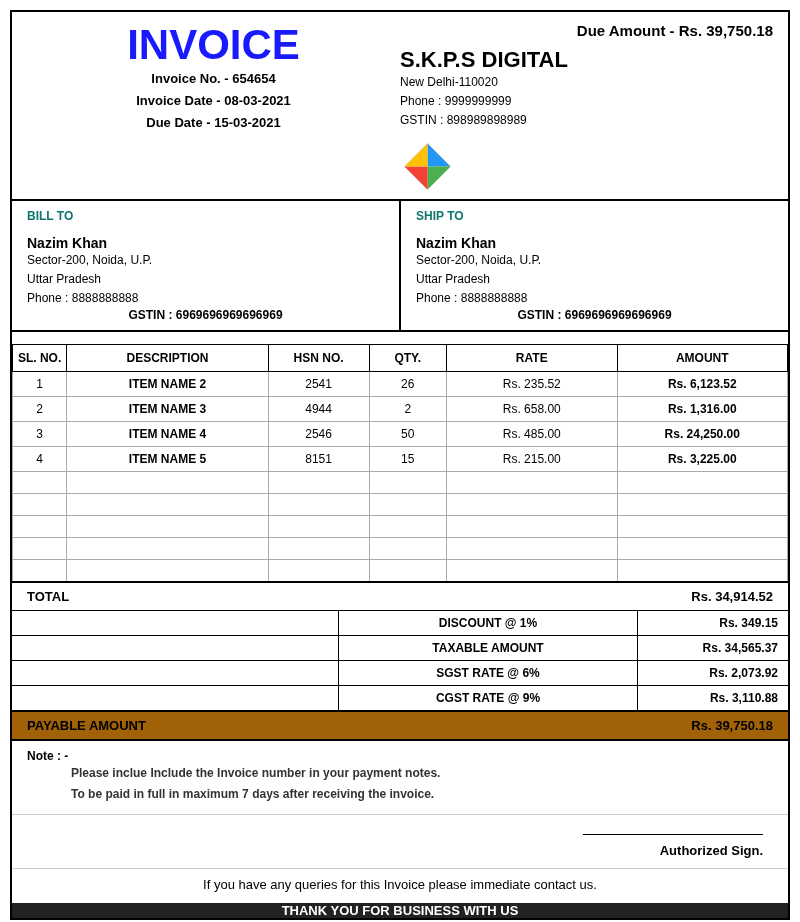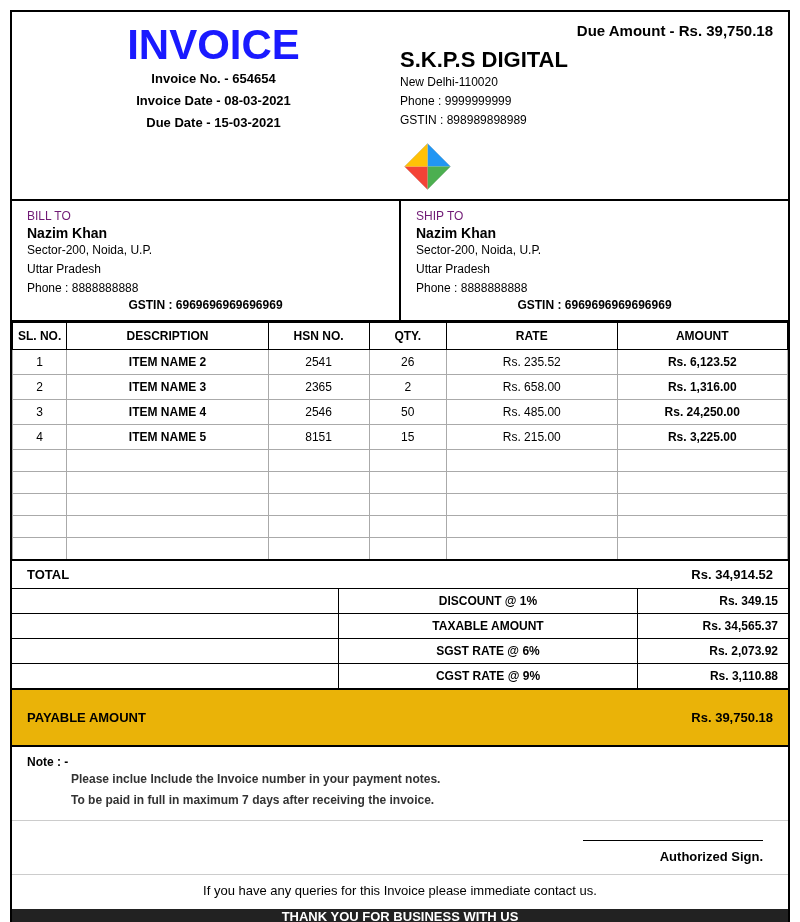--- a/index.html
+++ b/index.html
@@ -81,41 +81,42 @@
     }
     .bill-to, .ship-to {
       flex: 1;
       padding: 8px 15px;
     }
     .bill-to {
       border-right: 2px solid #000;
     }
     .section-label {
       font-size: 12px;
-      font-weight: normal;
-      color: #701a75;
-      margin-bottom: 2px;
+      font-weight: bold;
+      color: #0f766e;
+      margin-bottom: 12px;
     }
     .customer-name {
       font-size: 14px;
       font-weight: bold;
     }
     .customer-detail {
       font-size: 12px;
       line-height: 1.6;
     }
     .gstin {
       font-size: 12px;
       font-weight: bold;
       text-align: center;
     }
     .items-table {
       width: 100%;
       border-collapse: collapse;
       border-bottom: 2px solid #000;
+      margin-top: 12px;
     }
     .items-table th {
       background: #fff;
       border: 1px solid #000;
       padding: 6px 4px;
       text-align: center;
       font-size: 12px;
       font-weight: bold;
     }
     .items-table td {
@@ -161,22 +162,22 @@
     .summary-value {
       flex: 0 0 150px;
       text-align: right;
       padding: 5px 10px;
       font-size: 12px;
       font-weight: bold;
     }
     .payable-row {
       display: flex;
       justify-content: space-between;
-      padding: 20px 15px;
-      background: #eab308;
+      padding: 6px 15px;
+      background: #a16207;
       border-bottom: 2px solid #000;
       font-weight: bold;
       font-size: 13px;
     }
     .notes-section {
       padding: 8px 15px;
       border-bottom: 1px solid #ccc;
     }
     .note-label {
       font-size: 12px;
@@ -328,21 +329,21 @@
     <td>1</td>
     <td class="desc">ITEM NAME 2</td>
     <td>2541</td>
     <td>26</td>
     <td>Rs. 235.52</td>
     <td class="amount">Rs. 6,123.52</td>
   </tr>
         <tr>
     <td>2</td>
     <td class="desc">ITEM NAME 3</td>
-    <td>2365</td>
+    <td>4944</td>
     <td>2</td>
     <td>Rs. 658.00</td>
     <td class="amount">Rs. 1,316.00</td>
   </tr>
         <tr>
     <td>3</td>
     <td class="desc">ITEM NAME 4</td>
     <td>2546</td>
     <td>50</td>
     <td>Rs. 485.00</td>

